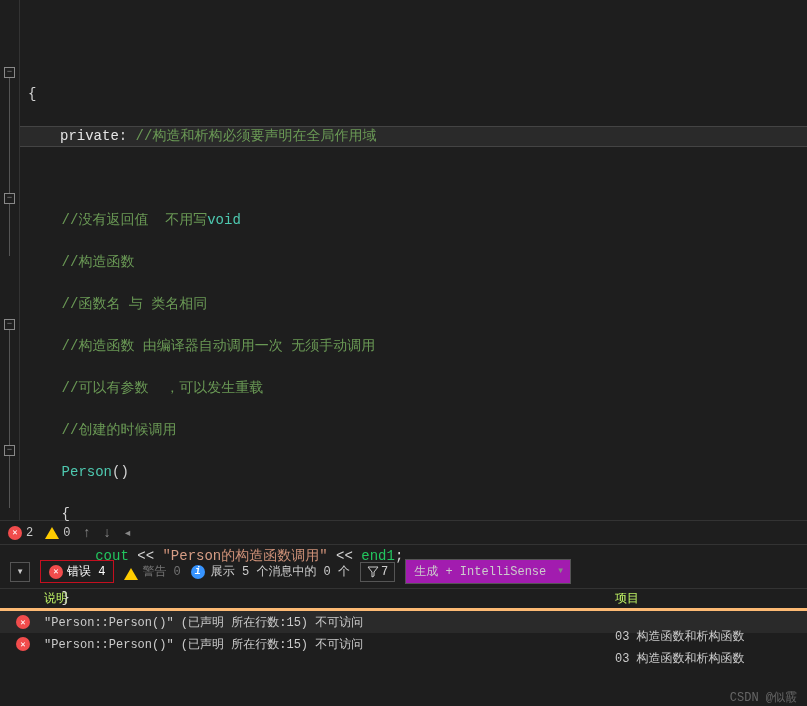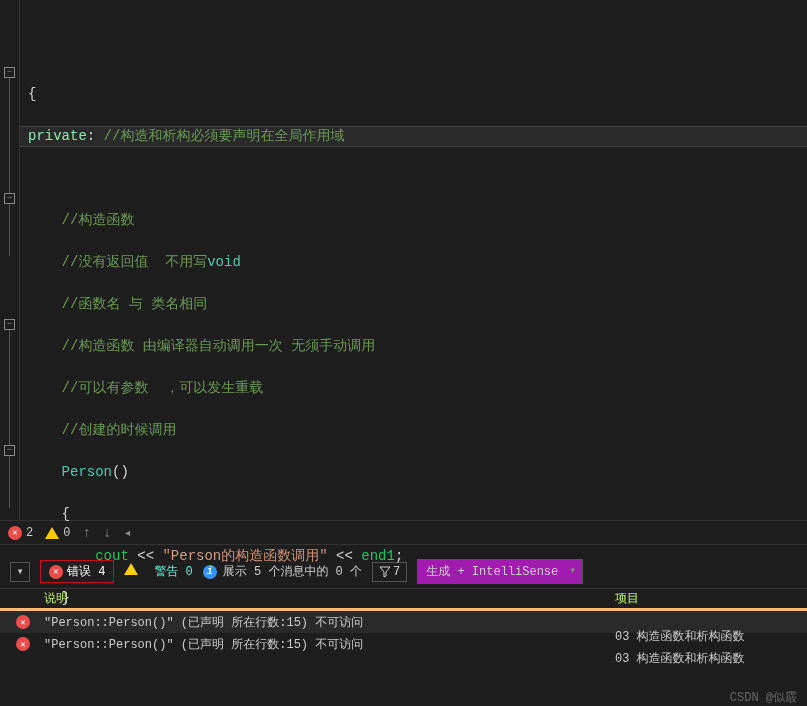--- a/index.html
+++ b/index.html
@@ -55,21 +55,21 @@
   position: absolute;
   left: 0;
   right: 0;
   height: 21px;
   background: #2a2a2a;
   border-top: 1px solid #444;
   border-bottom: 1px solid #444;
   z-index: 0;
 }
 .code-content { position: relative; z-index: 1; }
-.kw-private { color: #86efac; }
+.kw-private { color: #e5e5e5; margin-left: 32px; }
 .comment { color: #6a9955; }
 .comment-void { color: #4ec9b0; }
 .ident { color: #22c55e; }
 .type { color: #4ec9b0; }
 .str { color: #ce9178; }
 .str-class { color: #d69d85; }
 .punct { color: #d4d4d4; }
 
 .statusbar {
   height: 24px;
@@ -119,22 +119,22 @@
   display: flex; align-items: center; justify-content: center;
   color: #ccc; cursor: pointer;
 }
 .el-chip {
   border: 1px solid #c50f1f;
   padding: 2px 8px;
   display: flex; align-items: center; gap: 4px;
   color: #fff;
 }
 .el-chip-warn {
-  display: flex; align-items: flex-start; gap: 16px;
-  color: #5eead4;
+  display: flex; align-items: flex-end; gap: 4px;
+  color: #737373;
 }
 .el-info { display: flex; align-items: center; gap: 6px; color: #ccc; }
 .info-icon {
   width: 14px; height: 14px; border-radius: 50%;
   background: #3794ff; color: #fff; font-size: 10px;
   display: inline-flex; align-items: center; justify-content: center;
   font-style: italic; font-weight: bold;
 }
 .el-filter {
   border: 1px solid #555; padding: 2px 6px;
@@ -196,22 +196,22 @@
     <div class="fold-line" style="top:330px;height:115px"></div>
     <div class="fold" style="top:445px">−</div>
     <div class="fold-line" style="top:456px;height:52px"></div>
   </div>
   <div class="code">
     <div class="hl-line" style="top:126px"></div>
     <div class="code-content">
 <div class="line"><span class="punct">{</span></div>
 <div class="line"><span class="kw-private">private</span><span class="punct">:</span><span class="comment"> //构造和析构必须要声明在全局作用域</span></div>
 <div class="line"></div>
+<div class="line">    <span class="comment">//没有返回值  不用写</span><span class="comment-void">void</span></div>
 <div class="line">    <span class="comment">//构造函数</span></div>
-<div class="line">    <span class="comment">//没有返回值  不用写</span><span class="comment-void">void</span></div>
 <div class="line">    <span class="comment">//函数名 与 类名相同</span></div>
 <div class="line">    <span class="comment">//构造函数 由编译器自动调用一次 无须手动调用</span></div>
 <div class="line">    <span class="comment">//可以有参数  ，可以发生重载</span></div>
 <div class="line">    <span class="comment">//创建的时候调用</span></div>
 <div class="line">    <span class="type">Person</span><span class="punct">()</span></div>
 <div class="line">    <span class="punct">{</span></div>
 <div class="line">        <span class="ident">cout</span><span class="punct"> &lt;&lt; </span><span class="str">"</span><span class="str-class">Person</span><span class="str">的构造函数调用</span><span class="str">"</span><span class="punct"> &lt;&lt; </span><span class="ident">end1</span><span class="punct">;</span></div>
 <div class="line">    <span class="punct">}</span></div>
 <div class="line"></div>
 <div class="line"></div>

